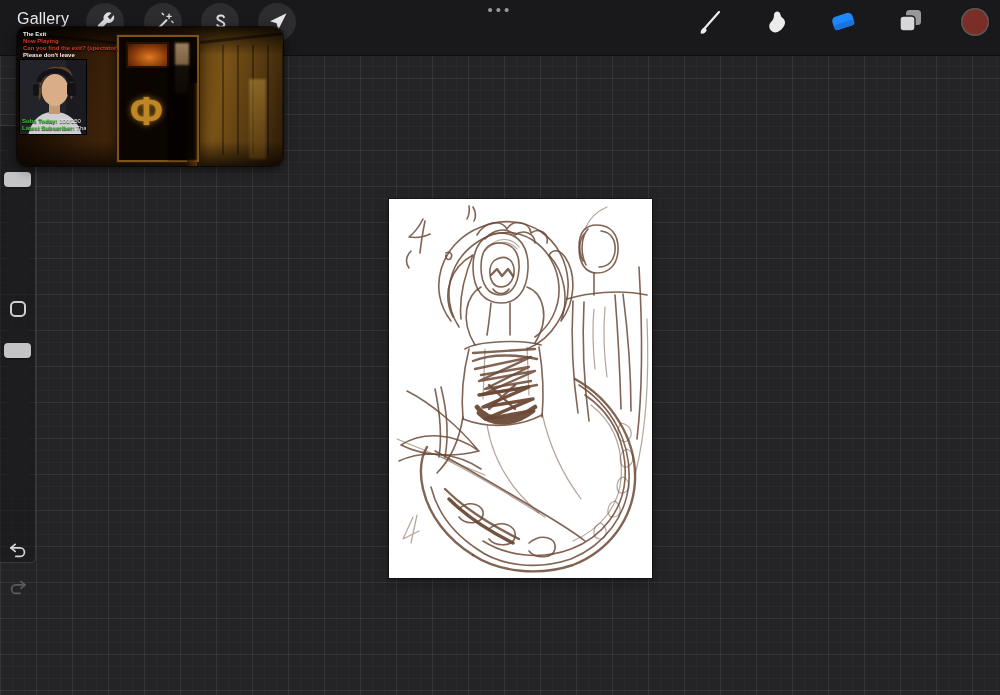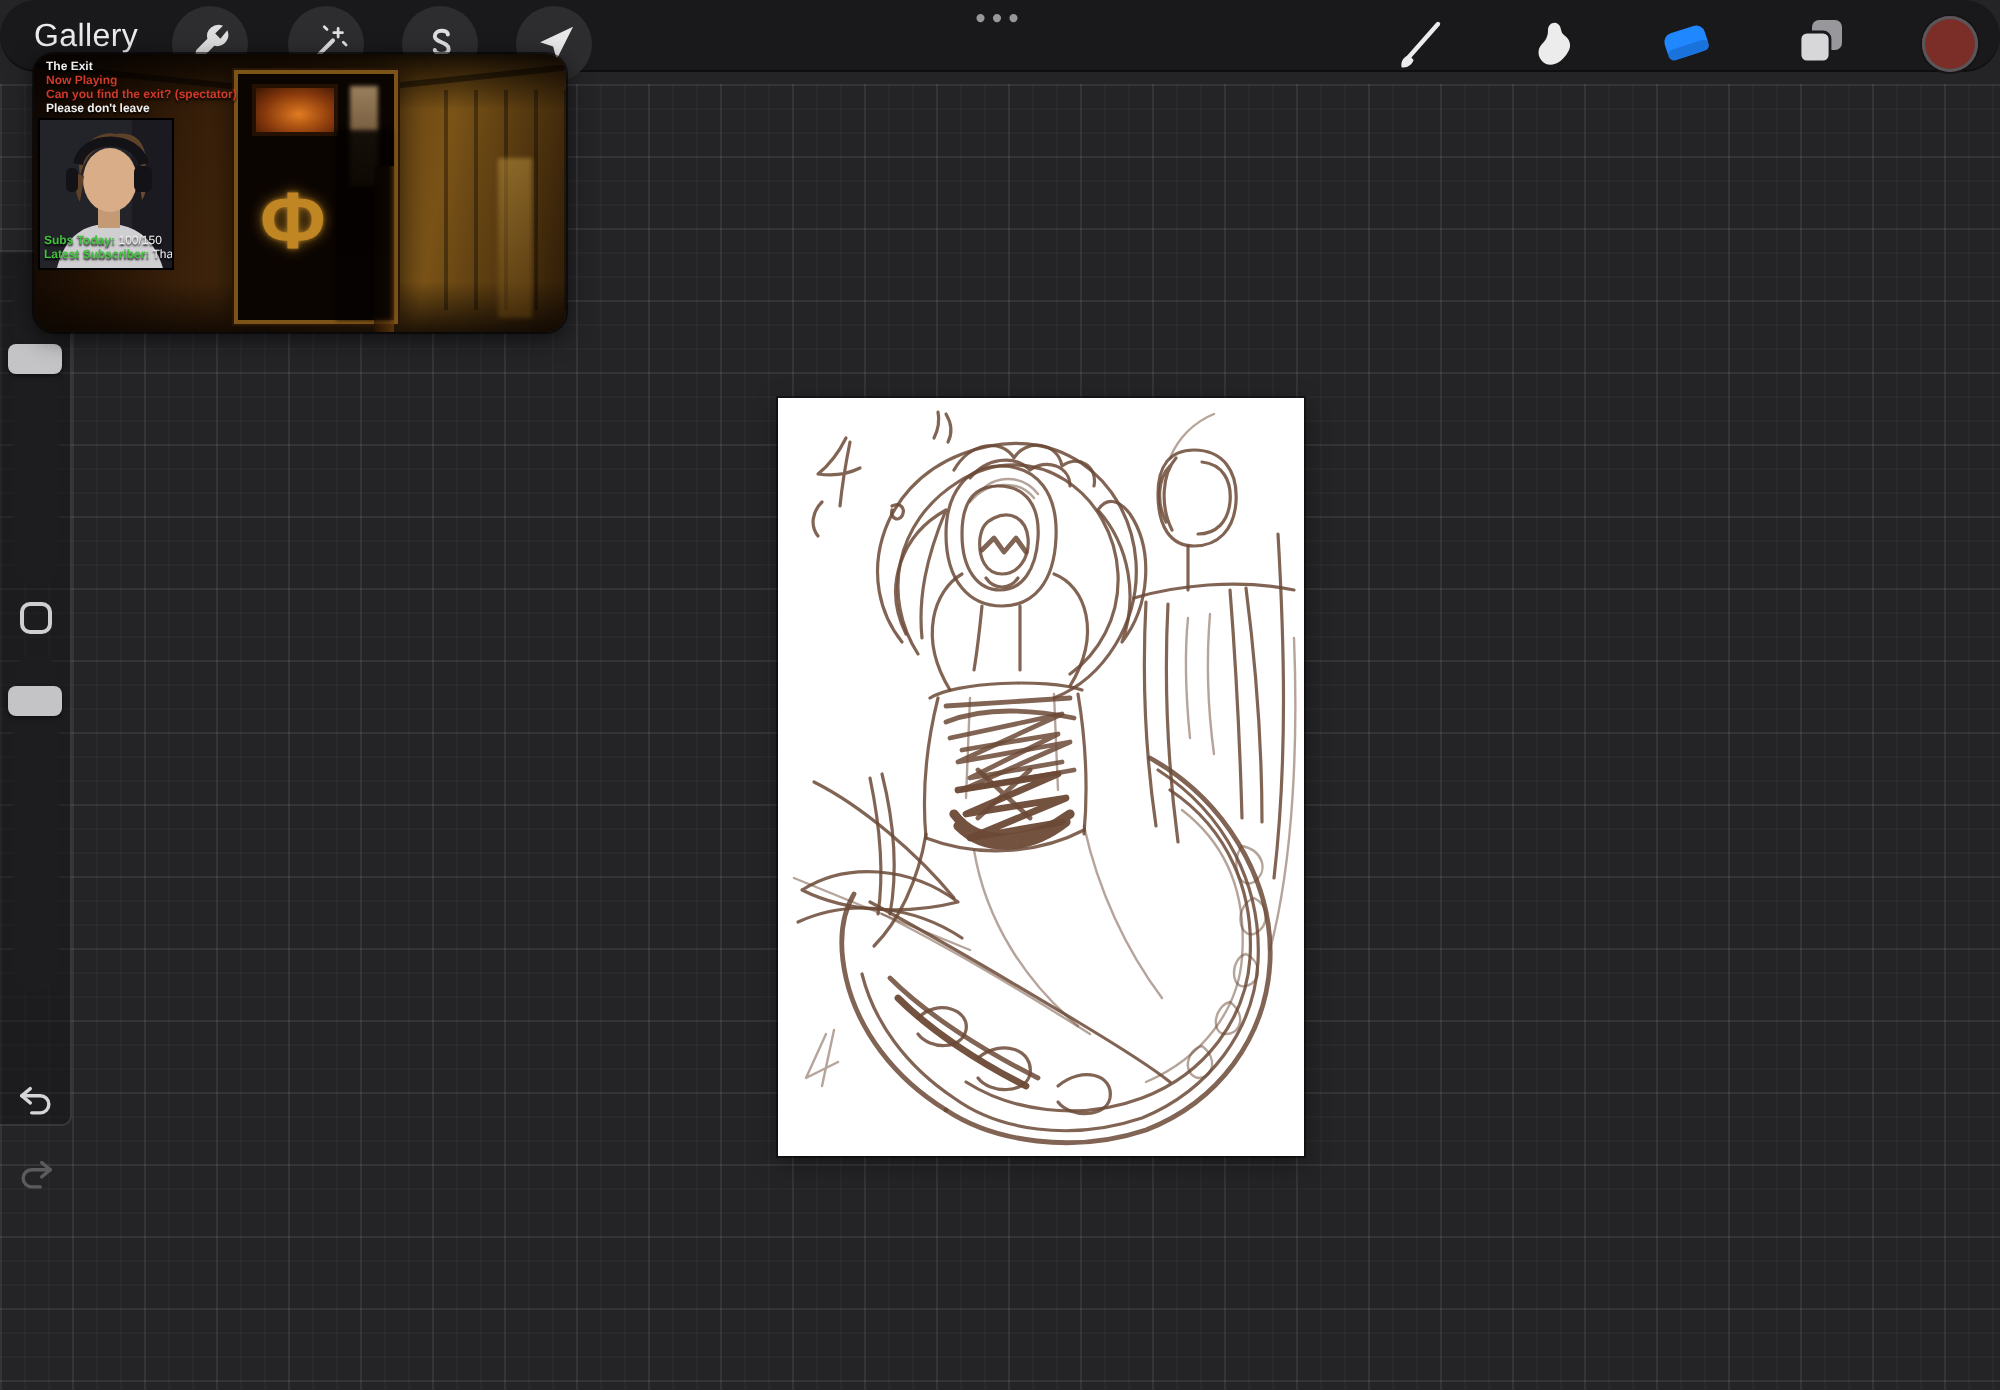--- a/index.html
+++ b/index.html
@@ -1,21 +1,21 @@
 <!DOCTYPE html>
 <html><head>
 <meta charset="utf-8">
 <style>
   * { margin:0; padding:0; box-sizing:border-box; }
   html,body { width:1000px; height:695px; overflow:hidden; background:#242427;
     font-family:"Liberation Sans", sans-serif; }
 
   
-  .topbar { position:absolute; left:0; top:0; width:1000px; height:36px;
-    background:#19191b; border-bottom:1px solid #0e0e0f; z-index:10;border-radius:20px; }
+  .topbar { position:absolute; left:0; top:0; width:1000px; height:56px;
+    background:#19191b; border-bottom:1px solid #0e0e0f; z-index:10; }
   .gallery-label { position:absolute; left:17px; top:10px; font-size:16px;
     color:#ececee; letter-spacing:.2px; }
   .circ { position:absolute; top:3px; width:38px; height:38px; border-radius:50%;
     background:#2d2d30; display:flex; align-items:center; justify-content:center; }
   .dots { position:absolute; left:50%; top:1px; transform:translateX(-50%);
     font-size:15px; color:#96969b; letter-spacing:3px; }
   .rtool { position:absolute; top:6px; width:30px; height:30px; display:flex;
     align-items:center; justify-content:center; }
   .color-disc { position:absolute; top:8px; left:961px; width:28px; height:28px;
     border-radius:50%; background:#7b2e28; box-shadow:0 0 0 1.5px #57575b inset, 0 0 0 1px #151517; }

